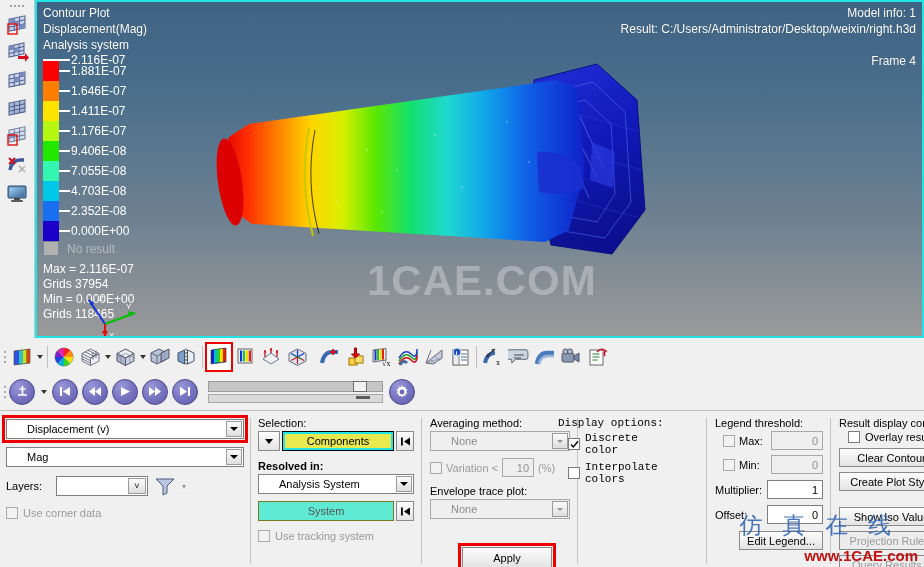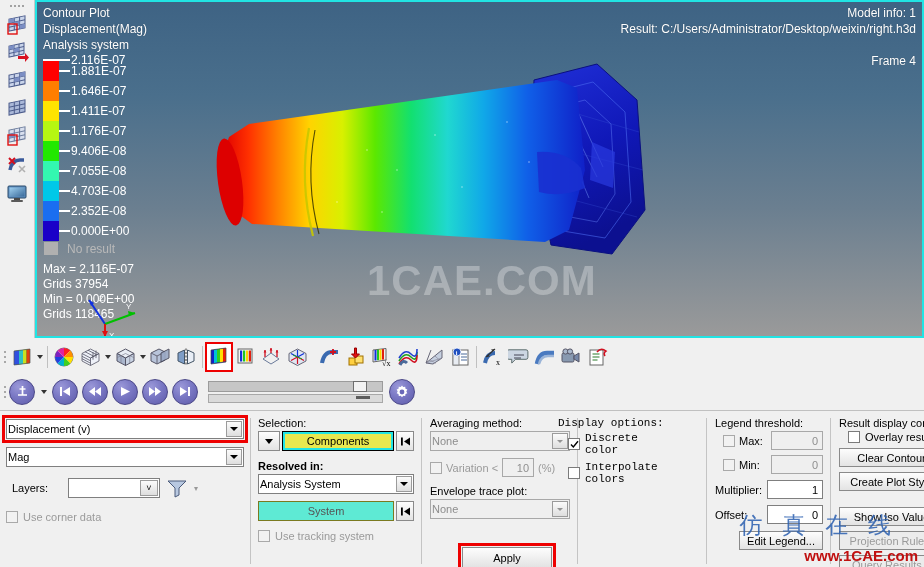--- a/index.html
+++ b/index.html
@@ -80,21 +80,21 @@
   .sthumb { position:absolute; top:-1px; width:14px; height:11px; background:#f2f2f2; border:1px solid #6d6d6d;}
   .sthumb2 { position:absolute; top:1px; width:14px; height:3px; background:#5c5c5c;}
 
   
   .panel { position:absolute; left:0; top:412px; width:924px; height:155px; background:#f0f0f0; }
   .col { position:absolute; top:0; height:155px; padding:5px 6px 0 6px; }
   .vdiv { position:absolute; top:6px; width:1px; height:146px; background:#c4c4c4; }
   .lbl { font-size:11px; color:#000; margin-bottom:2px; display:block; }
 
   .combo { position:relative; height:20px; border:1px solid #7f7f7f; background:#fff;
-           display:flex; align-items:center; font-size:11px; padding-left:1px; cursor:pointer; }
+           display:flex; align-items:center; font-size:11px; padding-left:20px; cursor:pointer; }
   .combo.dis { background:#efefef; color:#8d8d8d; border:1px solid #a8a8a8; }
   .combo .arw { position:absolute; right:1px; top:1px; bottom:1px; width:16px;
                 background:linear-gradient(#fbfbfb,#dedede); border:1px solid #9b9b9b;
                 display:flex; align-items:center; justify-content:center;}
   .combo .arw::after{content:"";border-left:4px solid transparent;border-right:4px solid transparent;border-top:4px solid #000;}
   .combo.dis .arw::after{border-top-color:#949494; border-left-width:3px;border-right-width:3px;border-top-width:3px;}
   .redbox { outline:3px solid #ee0000; outline-offset:1px; }
 
   .btn { height:20px; border:1px solid #8a8a8a; background:linear-gradient(#fdfdfd,#e3e3e3);
          display:flex; align-items:center; justify-content:center; font-size:11px; cursor:pointer;}
@@ -657,21 +657,21 @@
       <div class="combo redbox" style="margin-top:2px;">
         <span>Displacement (v)</span>
         <span class="arw"></span>
       </div>
       <div class="combo" style="margin-top:8px;">
         <span>Mag</span>
         <span class="arw"></span>
       </div>
 
       <div style="display:flex; align-items:center; margin-top:9px; gap:6px;">
-        <span class="lbl" style="margin:6px; width:44px;">Layers:</span>
+        <span class="lbl" style="margin:0; width:44px;">Layers:</span>
         <div class="cnfield" style="width:92px;">
           <span style="padding-left:3px; line-height:18px;"></span>
           <span class="arw2">˅</span>
         </div>
         <svg width="22" height="20" viewBox="0 0 22 20">
           <path d="M2 3 h18 l-7 7 v7 l-4 2 v-9 z" fill="#b8c8e0" stroke="#4a5a7a"></path>
         </svg>
         <span style="font-size:8px;color:#999;">▾</span>
       </div>
 

